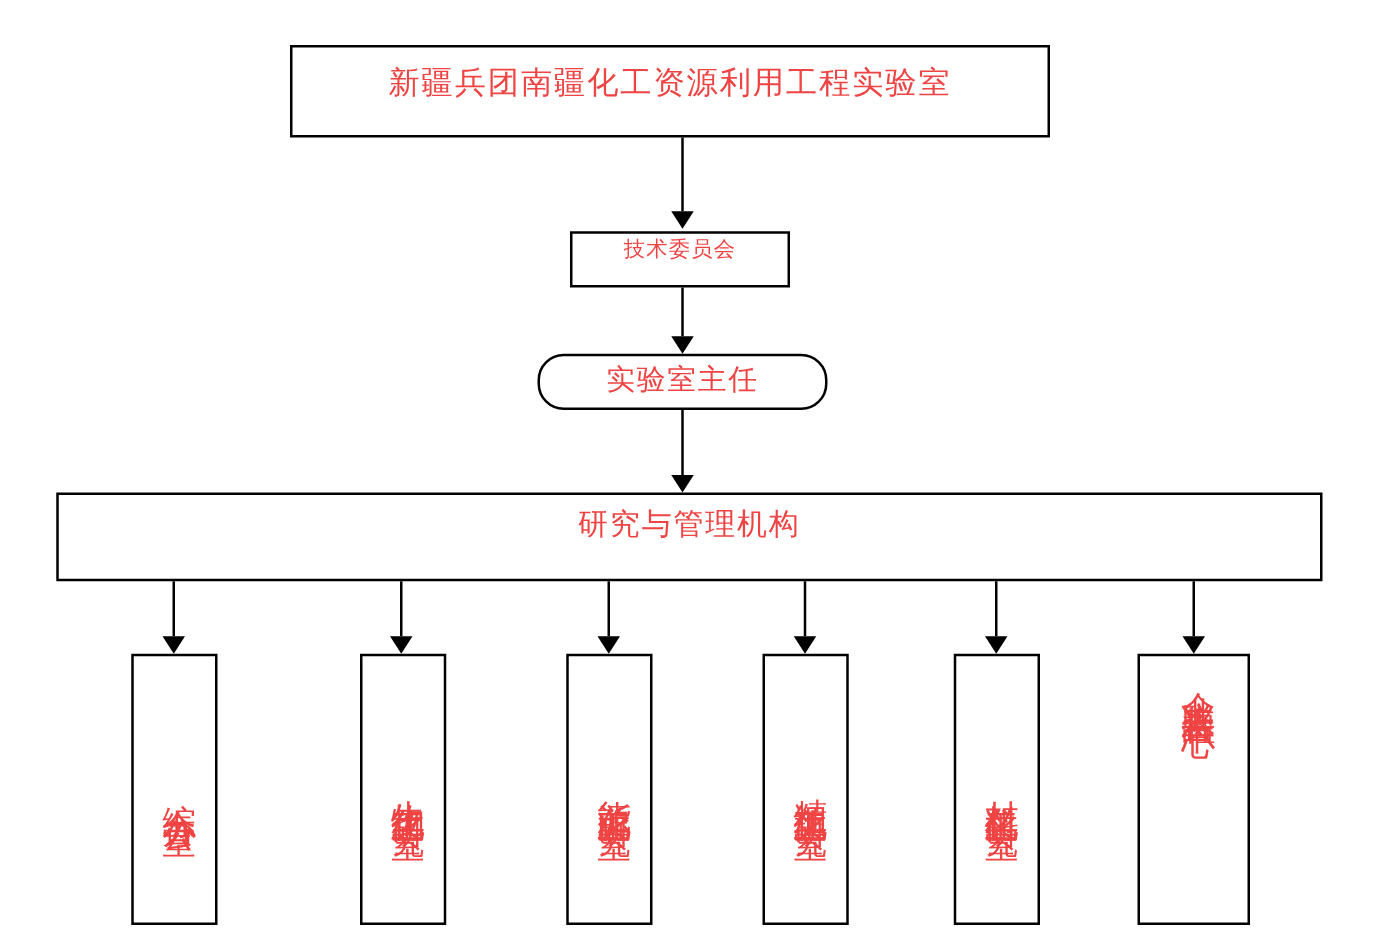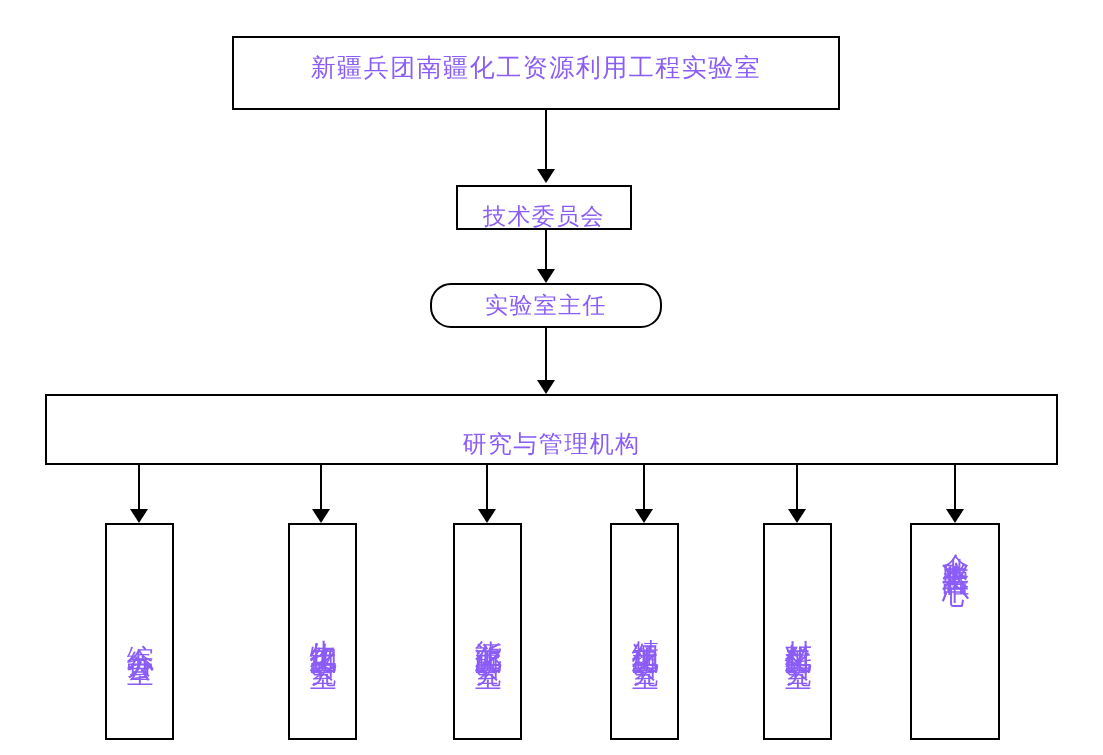--- a/index.html
+++ b/index.html
@@ -23,22 +23,22 @@
   
   .node {
     position: absolute;
     box-sizing: border-box;
     border: 2px solid #000000;
     background: #ffffff;
     display: flex;
     justify-content: center;
   }
   .node-label {
-    font-family: Liberation Sans, sans-serif;
-    color: #8b5cf6;
+    font-family: Liberation Mono, monospace;
+    color: #ef4444;
     white-space: nowrap;
     letter-spacing: 0.06em;
   }
 
   
   .node.horiz {
     align-items: flex-start;
   }
   .node.horiz .node-label {
     line-height: 1;
@@ -55,22 +55,22 @@
     padding-top: 17px;
   }
 
   #node-committee {
     left: 456px;
     top: 185px;
     width: 176px;
     height: 45px;
   }
   #node-committee .node-label {
-    font-size: 23px;
-    padding-top: 18px;
+    font-size: 17px;
+    padding-top: 6px;
   }
 
   #node-director {
     left: 430px;
     top: 283px;
     width: 232px;
     height: 45px;
     border-radius: 21px;
   }
   #node-director .node-label {
@@ -80,21 +80,20 @@
 
   #node-research-mgmt {
     left: 45px;
     top: 394px;
     width: 1013px;
     height: 71px;
   }
   #node-research-mgmt .node-label {
     font-size: 24px;
     padding-top: 14px;
-    margin-top: 22px;
   }
 
   
   .node.vert {
     top: 523px;
     height: 217px;
     width: 69px;
     align-items: center;
   }
   .node.vert .node-label {

